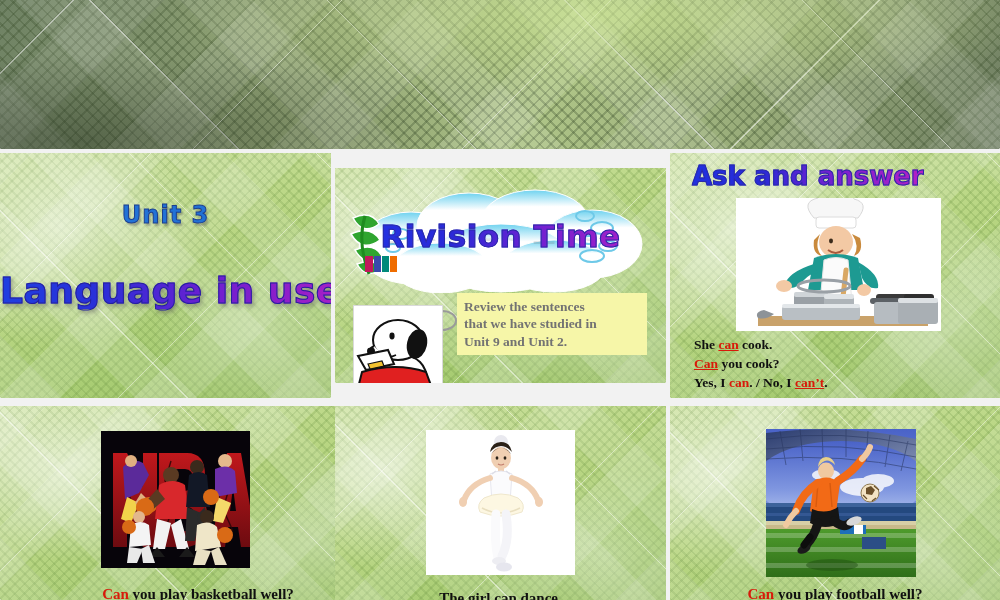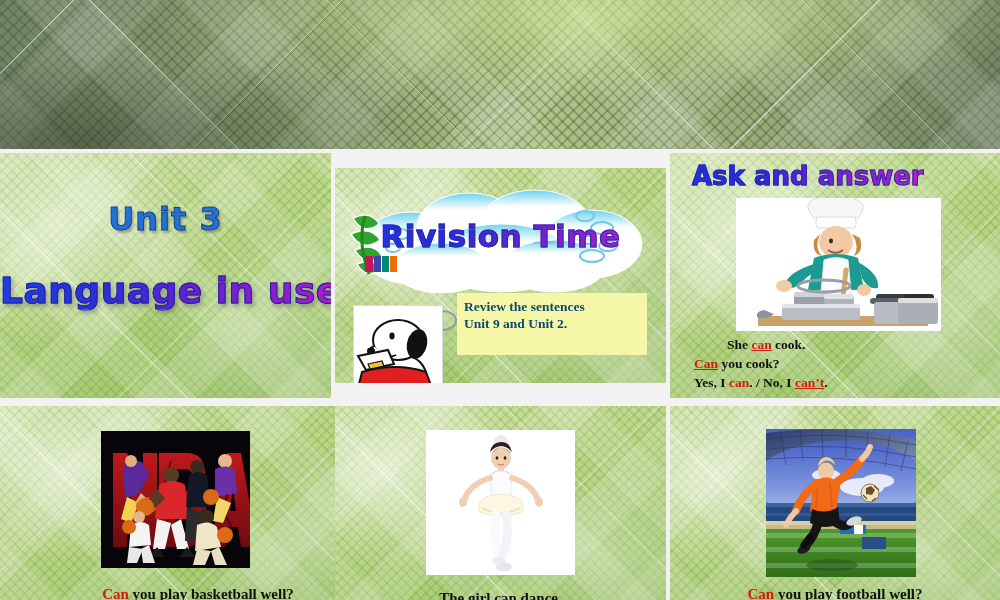--- a/index.html
+++ b/index.html
@@ -61,21 +61,21 @@
   .wa{
     position:absolute;
     font-family:"DejaVu Sans", sans-serif;
     font-weight:bold;
     white-space:nowrap;
     line-height:1;
     -webkit-text-stroke:1px #1d3f8f;
   }
   .wa-unit{
     left:0;right:0;top:50px;text-align:center;
-    font-size:32px;letter-spacing:1px;
+    font-size:24px;letter-spacing:1px;
     color:#2272d6;
     text-shadow:2px 3px 2px rgba(90,90,90,.45);
   }
   .wa-lang{
     left:0;right:0;top:120px;text-align:center;
     font-size:36px;letter-spacing:.5px;
     background:linear-gradient(90deg,#1f3fe0 0%,#2a2fd8 30%,#6b1fd0 62%,#a41fc6 100%);
     -webkit-background-clip:text;background-clip:text;color:transparent;
     -webkit-text-stroke:1px #26219e;
     filter:drop-shadow(2px 3px 2px rgba(90,90,90,.45));
@@ -119,21 +119,21 @@
   .bub.b1{left:78px;top:122px;width:26px;height:17px;}
   .bub.b2{left:68px;top:143px;width:19px;height:13px;}
   .bub.b3{left:60px;top:160px;width:13px;height:9px;}
 
   
   .note{
     position:absolute;left:122px;top:125px;width:190px;height:62px;
     background:#f6f6a8;
     font-family:"Liberation Serif", serif;
     font-weight:bold;font-size:13.5px;line-height:1.28;
-    color:#0c4a6e;
+    color:#737373;
     padding:5px 6px 0 7px;box-sizing:border-box;
   }
   .note div{white-space:nowrap;}
 
   
   .photo{position:absolute;overflow:hidden;background:#fff;}
 
   
   .ph-chef{left:66px;top:45px;width:205px;height:133px;background:#fff;}
   
@@ -145,21 +145,21 @@
 
   
   .sent{
     position:absolute;
     font-family:"Liberation Serif", serif;
     font-weight:bold;font-size:13.5px;line-height:1.42;
     color:#101010;white-space:nowrap;
   }
   .sent .red{color:#d81a0a;}
   .sent .red-u{color:#d81a0a;text-decoration:underline;text-decoration-color:#d81a0a;}
-  .s3-sent{left:24px;top:182px;margin-left:33px;}
+  .s3-sent{left:24px;top:182px;}
   .bot-sent{left:0;right:0;top:178px;text-align:center;font-size:15px;}
   .bot-sent span{}
 </style>
 </head>
 <body>
 
 <div class="page">
 
   <div class="banner">
     <div class="ppt-bg dark"></div>
@@ -252,20 +252,21 @@
 
           <path d="M8 66 q34 -10 64 0 l6 16 q-40 10 -74 0 Z" fill="#e02020" stroke="#111" stroke-width="2"></path>
           <path d="M12 64 l-8 -14 l30 -6 l6 14 Z" fill="#ffffff" stroke="#111" stroke-width="2"></path>
           <path d="M14 58 l14 -3 l2 5 l-14 3 Z" fill="#f2c230" stroke="#111" stroke-width="1.2"></path>
           <path d="M0 82 h88 v8 H0 Z" fill="#e02020"></path>
         </svg>
       </div>
 
       <div class="note">
         <div>Review the sentences</div>
+        <div>that we have studied in</div>
         <div>Unit 9 and Unit 2.</div>
       </div>
     </div>
   </div>
 
   <div class="slide s3">
     <div class="inner">
       <div class="ppt-bg"></div>
 
       <div class="wa wa-ask-ghost">Ask and answer</div>

